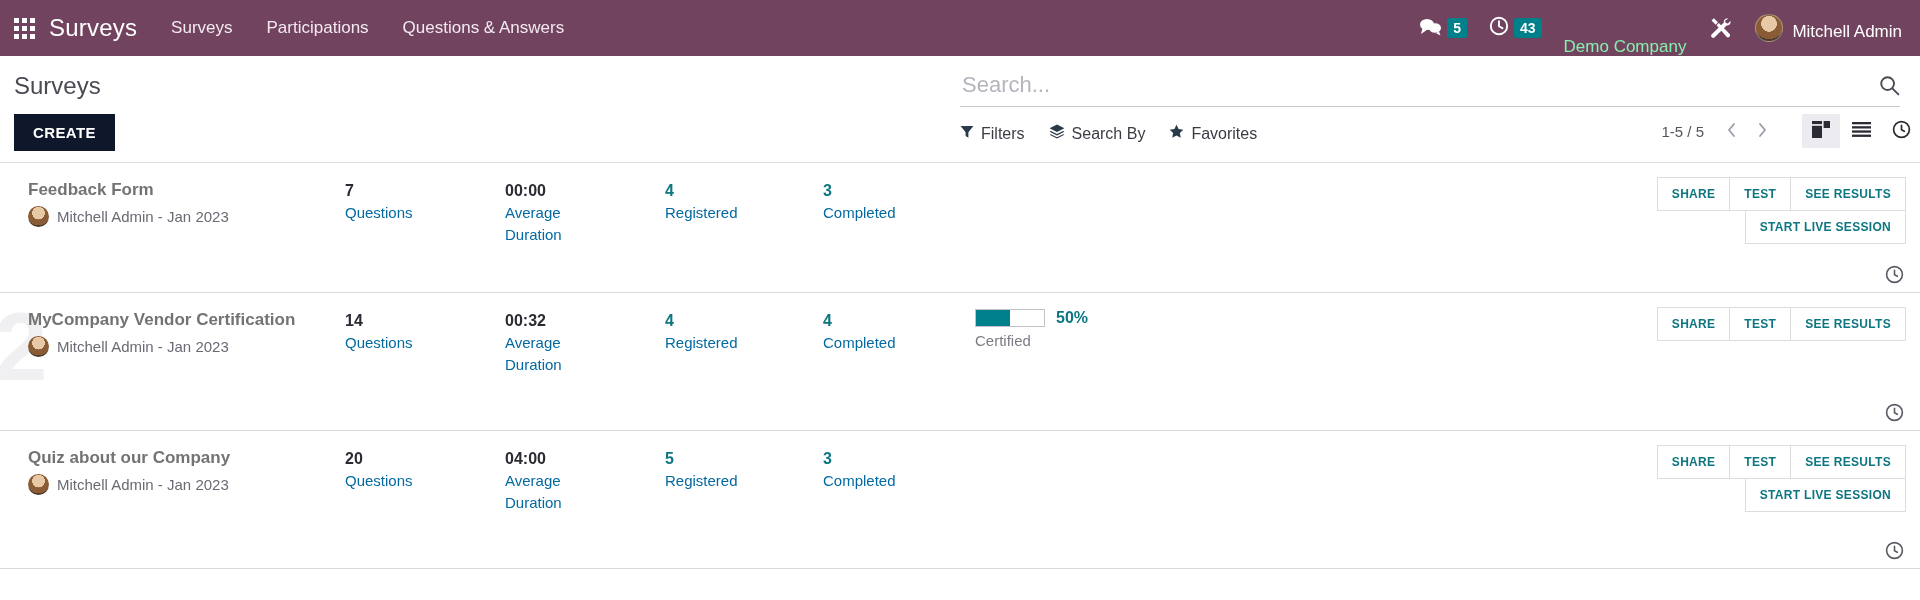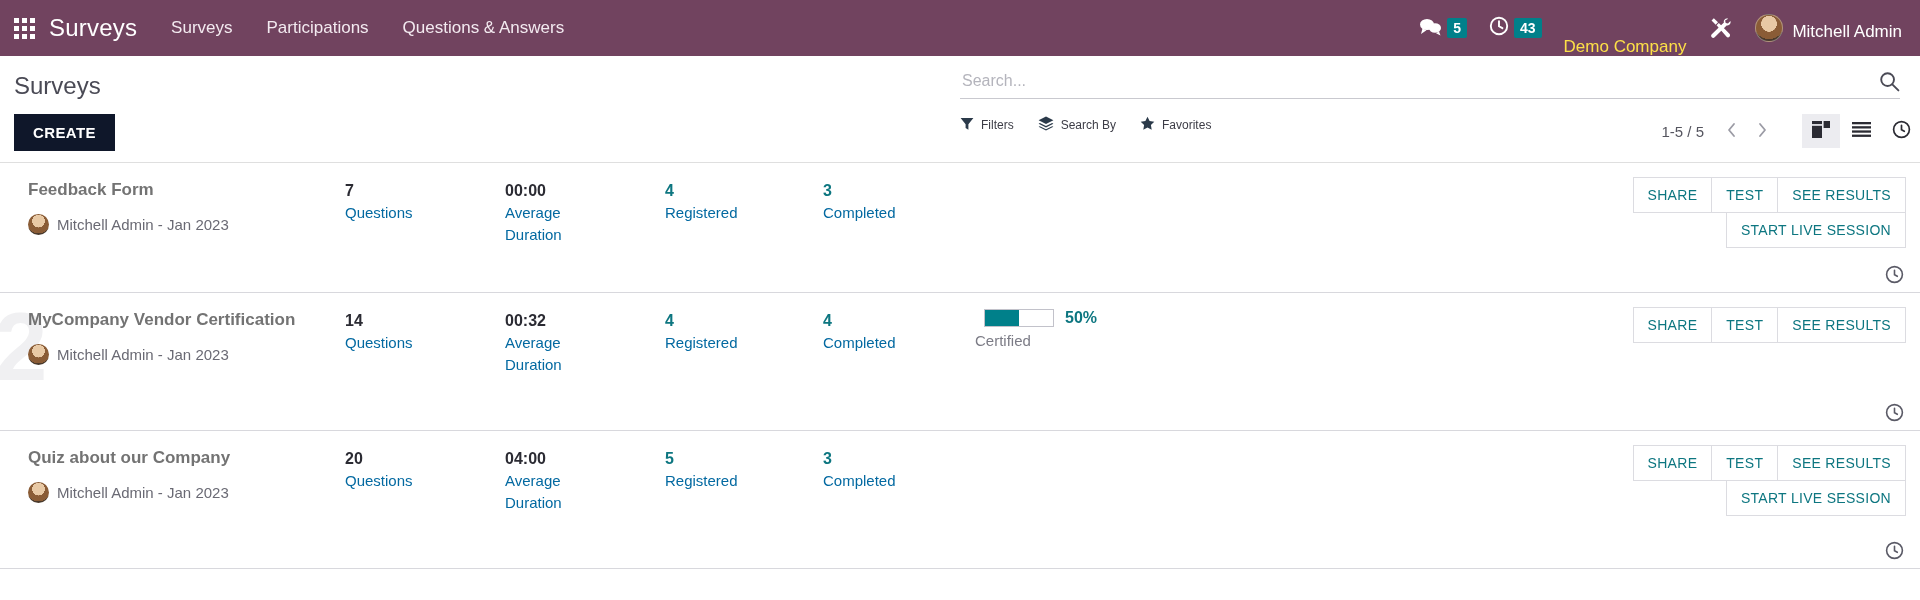--- a/index.html
+++ b/index.html
@@ -53,21 +53,21 @@
   .badge {
     background: #00808a;
     color: #ffffff;
     font-size: 14px;
     font-weight: 600;
     line-height: 1;
     padding: 3px 6px;
     border-radius: 2px;
     margin-left: 5px;
   }
-  .company-name { font-size: 17px; color: #fde047; white-space: nowrap; cursor: pointer; margin-top: 37px; }
+  .company-name { font-size: 17px; color: #86efac; white-space: nowrap; cursor: pointer; margin-top: 37px; }
   .avatar {
     width: 28px; height: 28px; border-radius: 50%;
     background: radial-gradient(circle at 50% 34%, #e8c9a5 0 36%, #8a5c36 37% 70%, #4a3a2c 71% 100%);
     border: 1px solid rgba(255,255,255,.35);
     margin-right: 9px;
     flex: 0 0 auto;
   }
   .user-box { display: flex; align-items: flex-end; cursor: pointer; }
   .user-name { font-size: 17px; white-space: nowrap; }
 
@@ -106,39 +106,39 @@
   .search-row {
     display: flex;
     align-items: center;
     border-bottom: 1px solid #c9c9cf;
     padding-bottom: 6px;
   }
   .search-input {
     flex: 1;
     border: none;
     outline: none;
-    font-size: 16px;
+    font-size: 22px;
     color: #33333b;
     font-family: "Liberation Sans", sans-serif;
     background: transparent;
     padding: 2px 0 2px 2px;
   }
   .search-input::placeholder { color: #b4b4bc; }
   .search-icon { color: #5a5a66; flex: 0 0 auto; display: flex; cursor: pointer; }
   .filter-row {
     display: flex;
     align-items: center;
     margin-top: 17px;
     gap: 24px;
   }
   .filter-item {
     display: flex;
     align-items: center;
     gap: 7px;
-    font-size: 12px;
+    font-size: 16px;
     color: #3c3c46;
     cursor: pointer;
     white-space: nowrap;
   }
   .filter-item svg { flex: 0 0 auto; }
   .cp-right {
     position: absolute;
     right: 0; top: 58px;
     display: flex;
     align-items: center;
@@ -187,58 +187,58 @@
   .title-cell { position: absolute; left: 28px; top: 16px; width: 300px; }
   .ktitle {
     font-size: 17px;
     font-weight: 700;
     color: #737373;
     line-height: 1.35;
     cursor: pointer;
   }
   .kmeta {
     display: flex; align-items: center;
-    margin-top: 12px;
+    margin-top: 4px;
     font-size: 15px;
     color: #6a6a74;
   }
   .kmeta .avatar-sm {
     width: 21px; height: 21px; border-radius: 50%;
     background: radial-gradient(circle at 50% 34%, #e8c9a5 0 36%, #8a5c36 37% 70%, #4a3a2c 71% 100%);
     margin-right: 8px; flex: 0 0 auto;
   }
   .stat { position: absolute; top: 16px; }
   .stat-val { font-size: 16px; font-weight: 700; color: #2b2b33; line-height: 1.45; }
   .stat-val.teal { color: #0d7680; cursor: pointer; }
   .stat-lbl { font-size: 15px; color: #0369a1; line-height: 1.45; max-width: 80px; }
   .s-q   { left: 345px; }
   .s-dur { left: 505px; }
   .s-reg { left: 665px; }
   .s-com { left: 823px; }
   .cert { position: absolute; left: 975px; top: 16px; }
-  .cert-bar-row { display: flex; align-items: center; gap: 11px; margin-left: 9px; }
+  .cert-bar-row { display: flex; align-items: center; gap: 11px; }
   .cert-bar {
     width: 70px; height: 18px;
     border: 1px solid #c2c2ca;
     background: #ffffff;
     position: relative;
     overflow: hidden;
   }
   .cert-fill { height: 100%; background: #00808a; }
   .cert-pct { font-size: 16px; font-weight: 700; color: #0d7680; }
   .cert-lbl { font-size: 15px; color: #7c7c86; margin-top: 5px; }
 
   .actions { position: absolute; right: 14px; top: 14px; text-align: right; }
   .btn-group { display: flex; justify-content: flex-end; }
   .kbtn {
     border: 1px solid #dcdce1;
     background: #ffffff;
     color: #0d7680;
-    font-size: 14px;
-    font-weight: 400;
+    font-size: 12px;
+    font-weight: 700;
     letter-spacing: .3px;
     padding: 9px 14px;
     cursor: pointer;
     white-space: nowrap;
     font-family: "Liberation Sans", sans-serif;
     margin-left: -1px;
   }
   .btn-group.second { margin-top: -1px; }
   .clock-icon {
     position: absolute;

